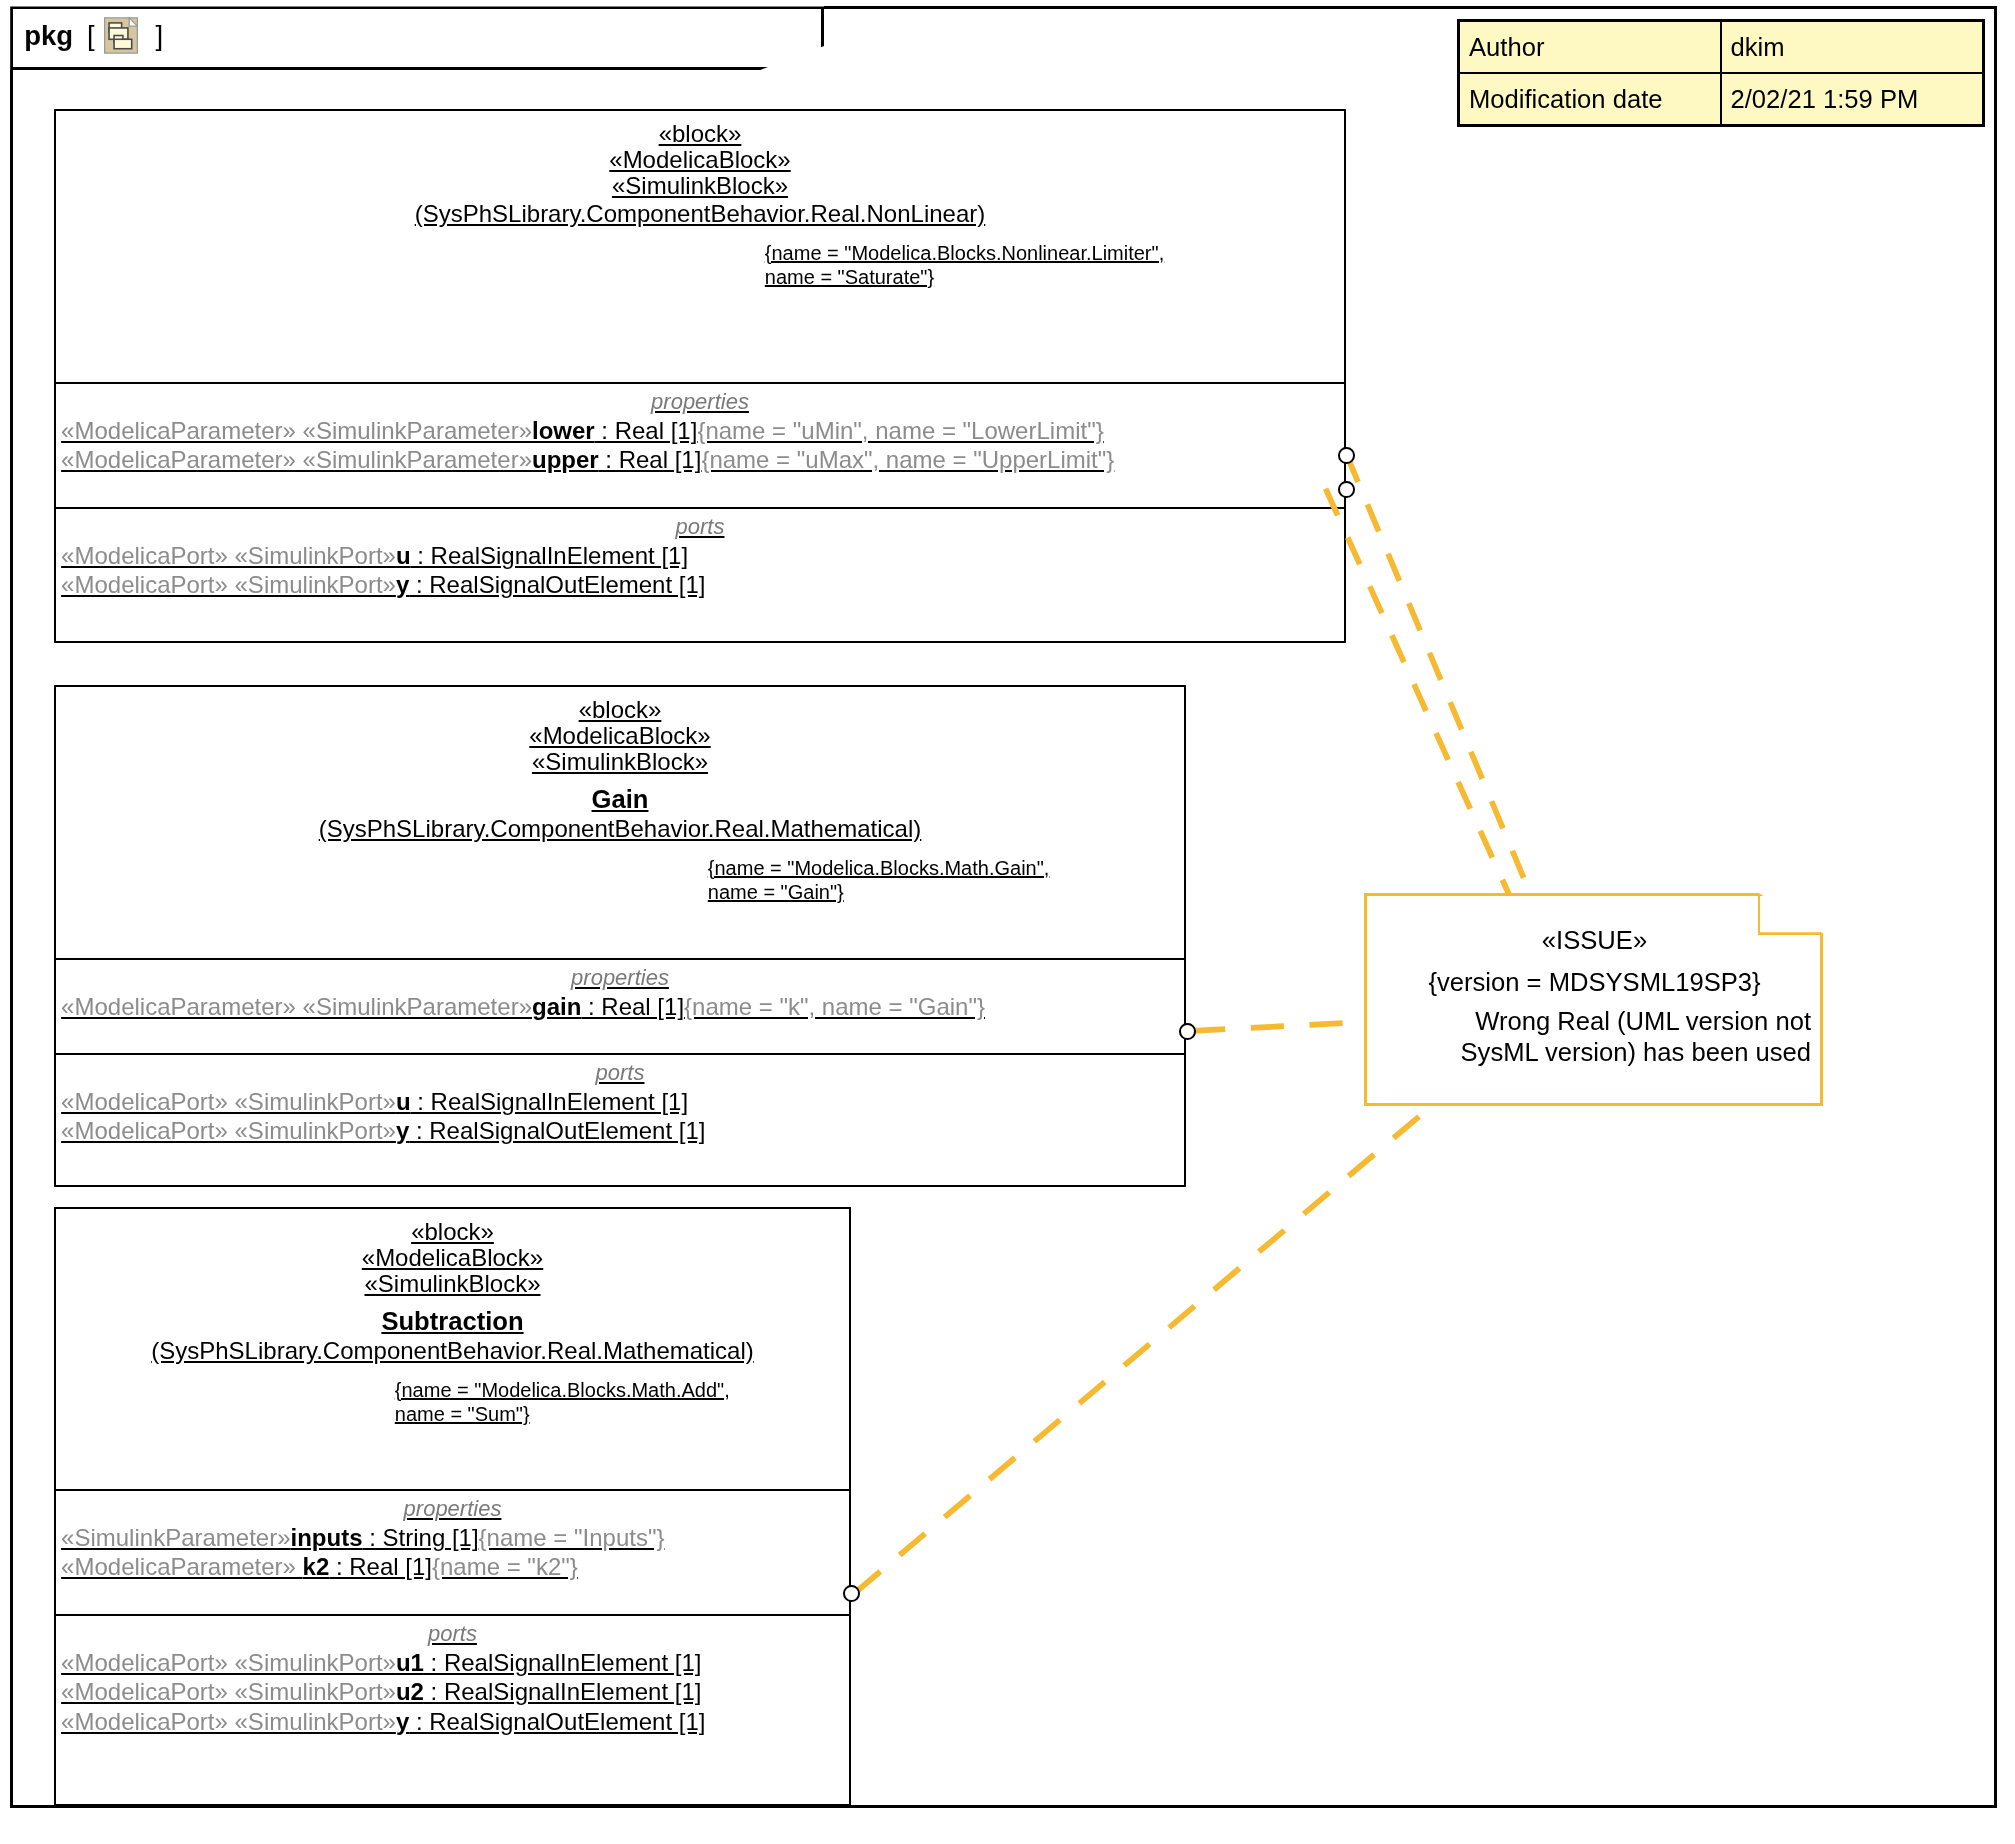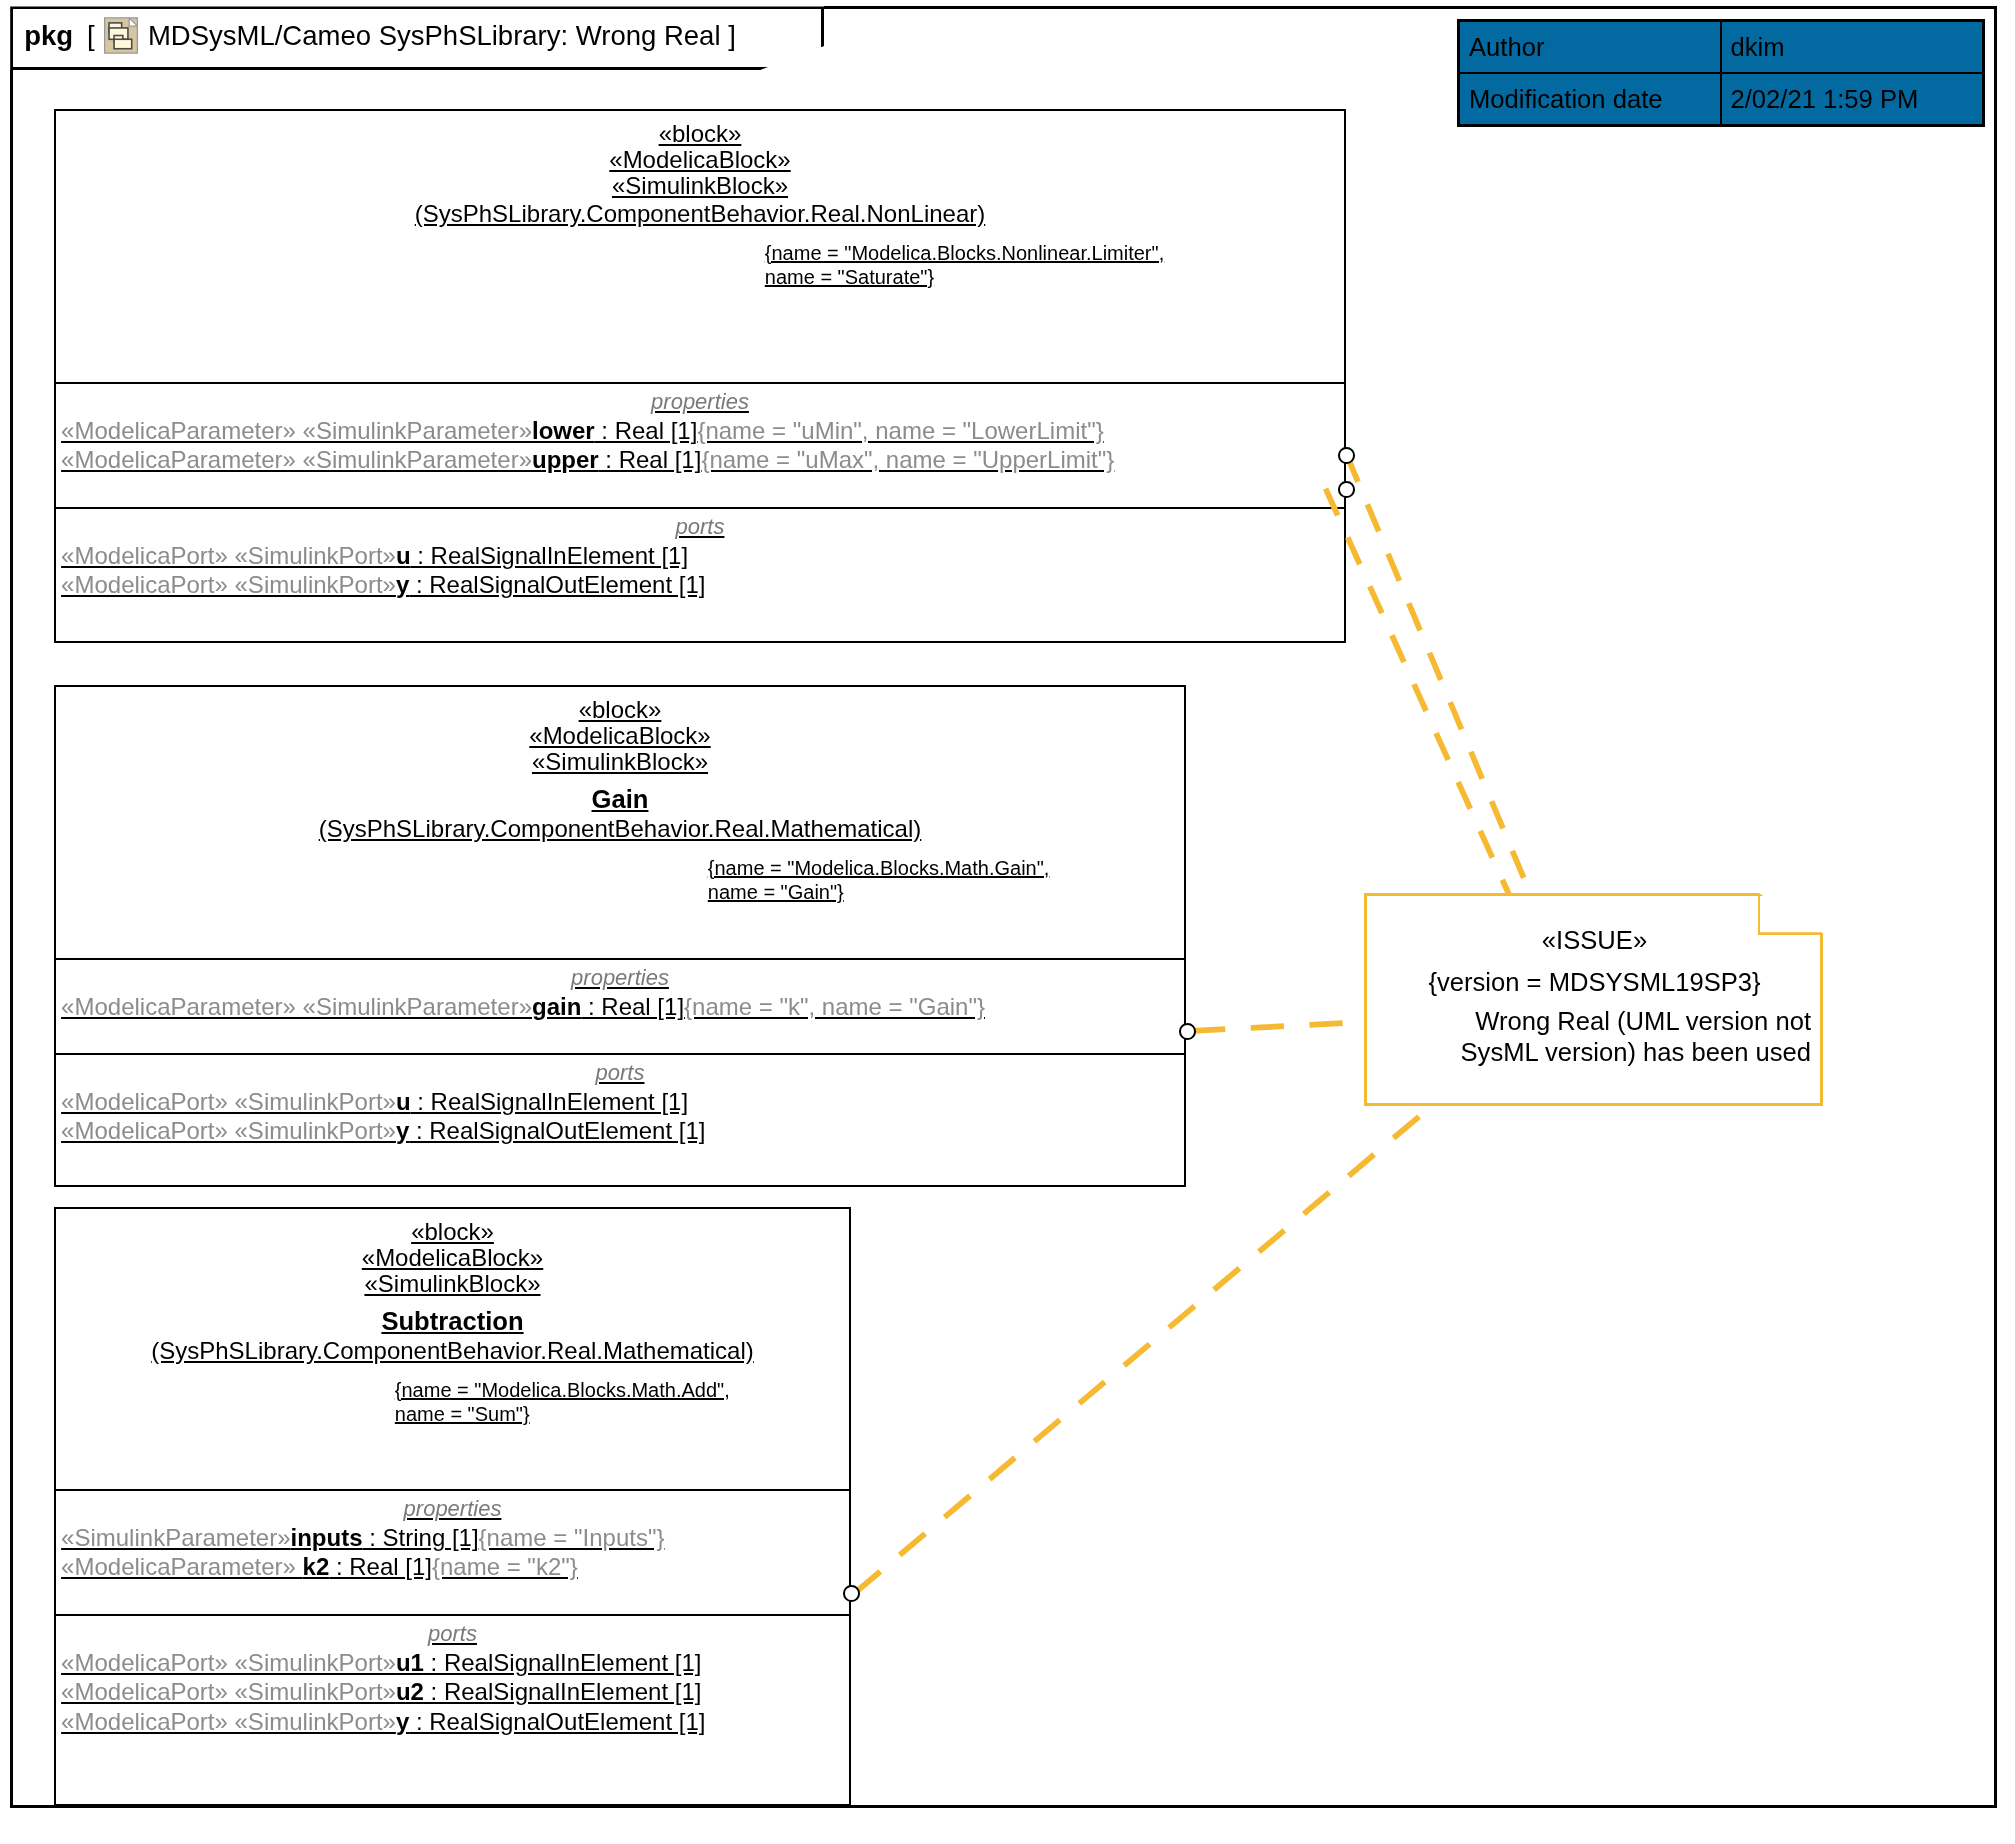--- a/index.html
+++ b/index.html
@@ -104,21 +104,21 @@
   }
   #meta-table .mcell {
     border: 1.9px solid #000;
     box-sizing: border-box;
     padding: 5.1px 9px;
     font-size: 25.6px;
     color: #000;
     height: 52px;
     display: flex;
     align-items: center;
-    background: #0369a1;
+    background: #fef9c3;
     white-space: nowrap;
   }
   #meta-table .mcell.k { width: 262px; }
   #meta-table .mcell.v { width: 263px; }
 
   
   .block {
     position: absolute;
     border: 2.6px solid #000;
     box-sizing: border-box;
@@ -284,21 +284,20 @@
       <span class="pkg-icon">
         <svg width="34" height="37" viewBox="0 0 54 58">
           <rect x="1" y="1" width="52" height="56" fill="#D6C6A0" stroke="#9a9a9a" stroke-width="2"></rect>
           <rect x="8" y="9" width="20" height="14" fill="#FFF9DC" stroke="#4a4a4a" stroke-width="2.5"></rect>
           <rect x="8" y="17" width="30" height="18" fill="#FFF9DC" stroke="#4a4a4a" stroke-width="2.5"></rect>
           <rect x="16" y="29" width="14" height="10" fill="#FFF9DC" stroke="#4a4a4a" stroke-width="2.5"></rect>
           <rect x="16" y="35" width="28" height="15" fill="#FFF9DC" stroke="#4a4a4a" stroke-width="2.5"></rect>
           <polygon points="40,1 53,14 40,14" fill="#ffffff" stroke="#9a9a9a" stroke-width="2"></polygon>
         </svg>
       </span>
-      <span id="pkg-title">MDSysML/Cameo SysPhSLibrary: Wrong Real</span>
       <span id="pkg-bracket-close">]</span>
     </div>
   </div>
 
   <div id="meta-table">
     <div class="mrow">
       <div class="mcell k">Author</div>
       <div class="mcell v">dkim</div>
     </div>
     <div class="mrow">

